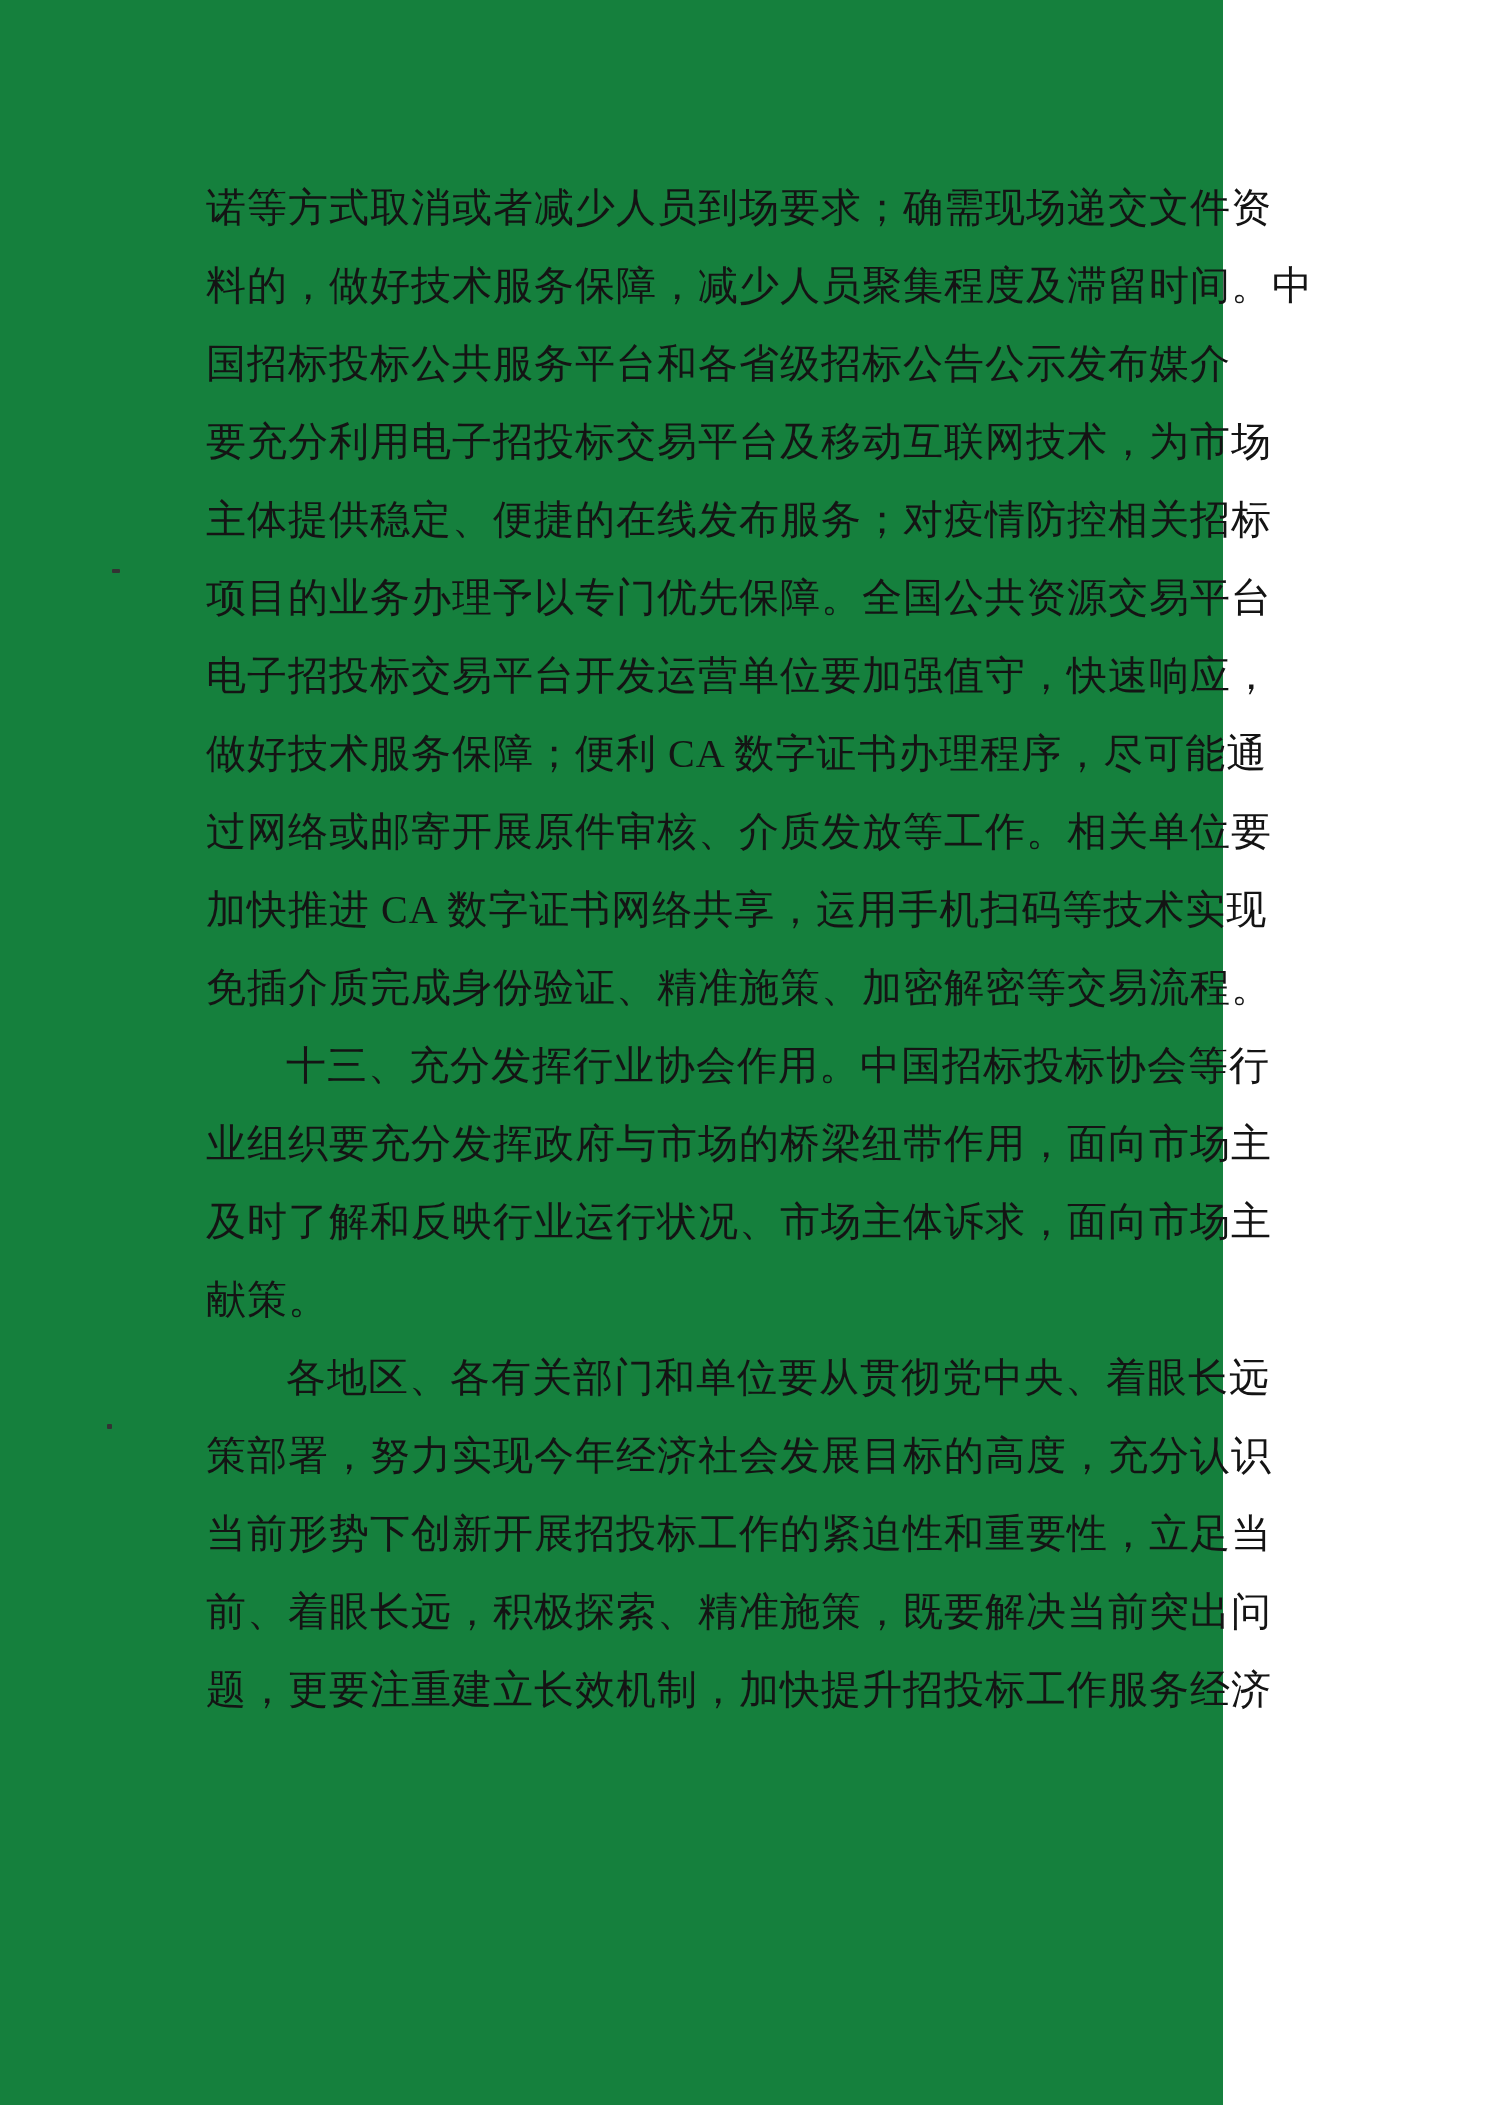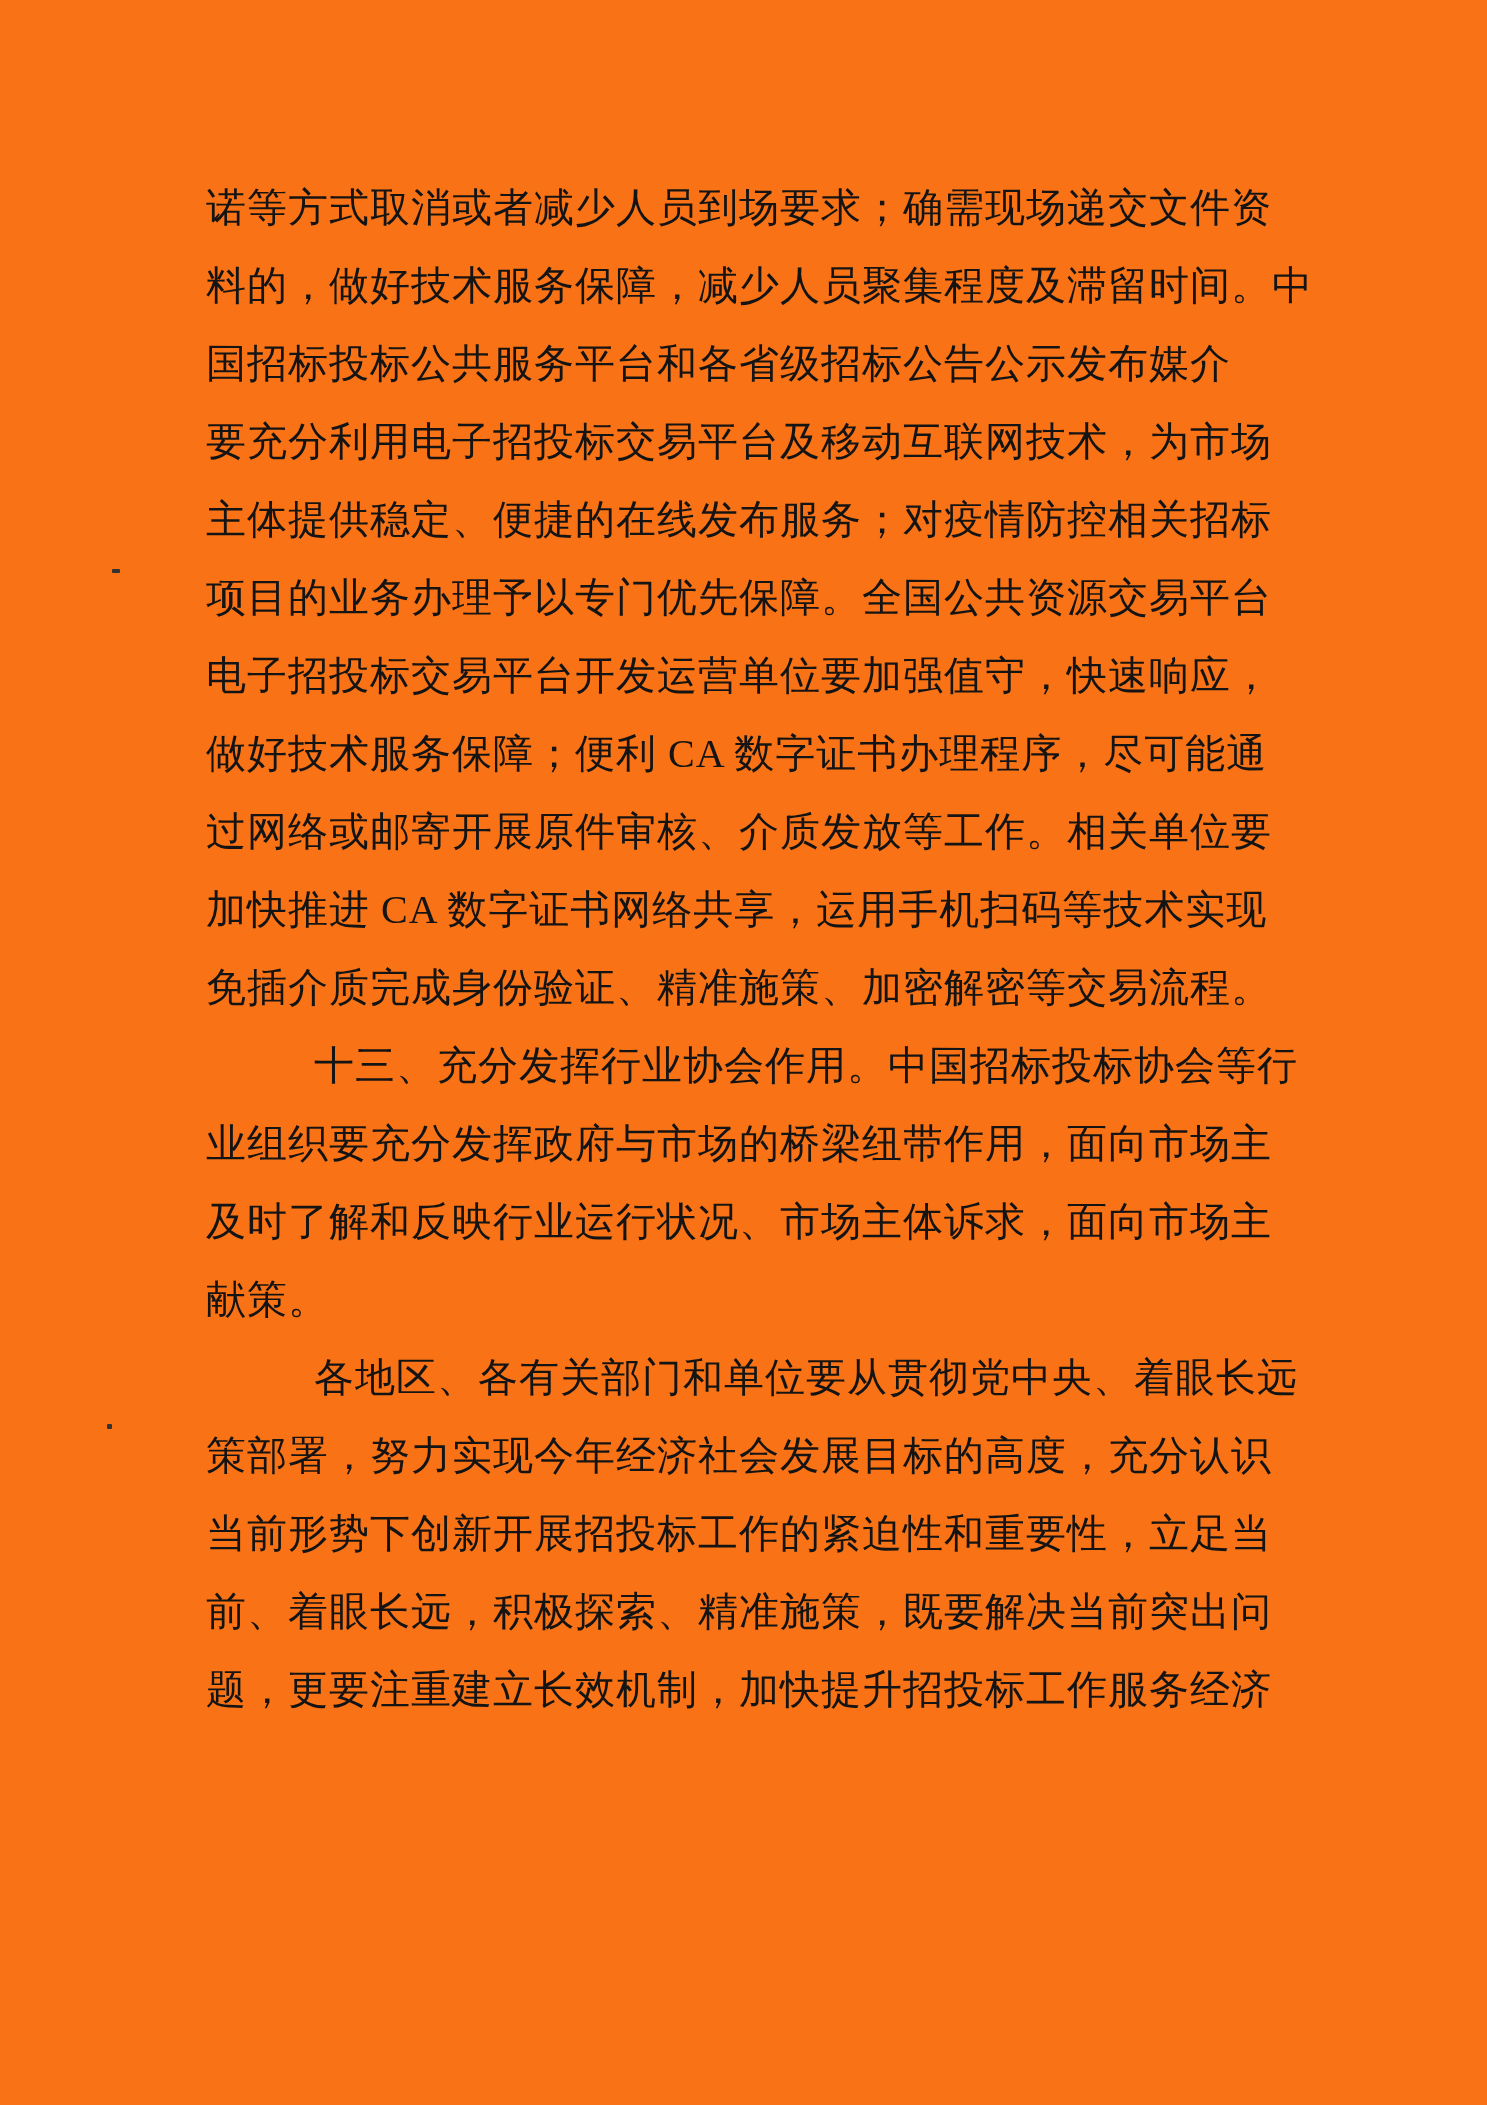--- a/index.html
+++ b/index.html
@@ -11,42 +11,41 @@
     height: 2105px;
     background: #ffffff;
     position: relative;
     overflow: hidden;
     font-family: "Liberation Serif", serif;
   }
   .page {
     position: absolute;
     left: 0;
     top: 0;
-    width: 1487px;
+    width: 1223px;
     height: 2105px;
-    background: #f97316;
+    background: #15803d;
     text-decoration: underline;
   }
   .textblock {
     position: absolute;
     left: 206px;
     top: 169px;
     width: 1120px;
   }
   .line {
     font-size: 40px;
     line-height: 78px;
     letter-spacing: 1px;
     color: #141414;
     white-space: nowrap;
     font-weight: 400;
   }
   .line.indent {
     text-indent: 80px;
-    text-align: center;
   }
   .speck {
     position: absolute;
     background: #333333;
     border-radius: 1px;
   }
   #speck1 { left: 112px; top: 569px; width: 8px; height: 4px; }
   #speck2 { left: 107px; top: 1424px; width: 5px; height: 5px; }
 </style>
 </head>

